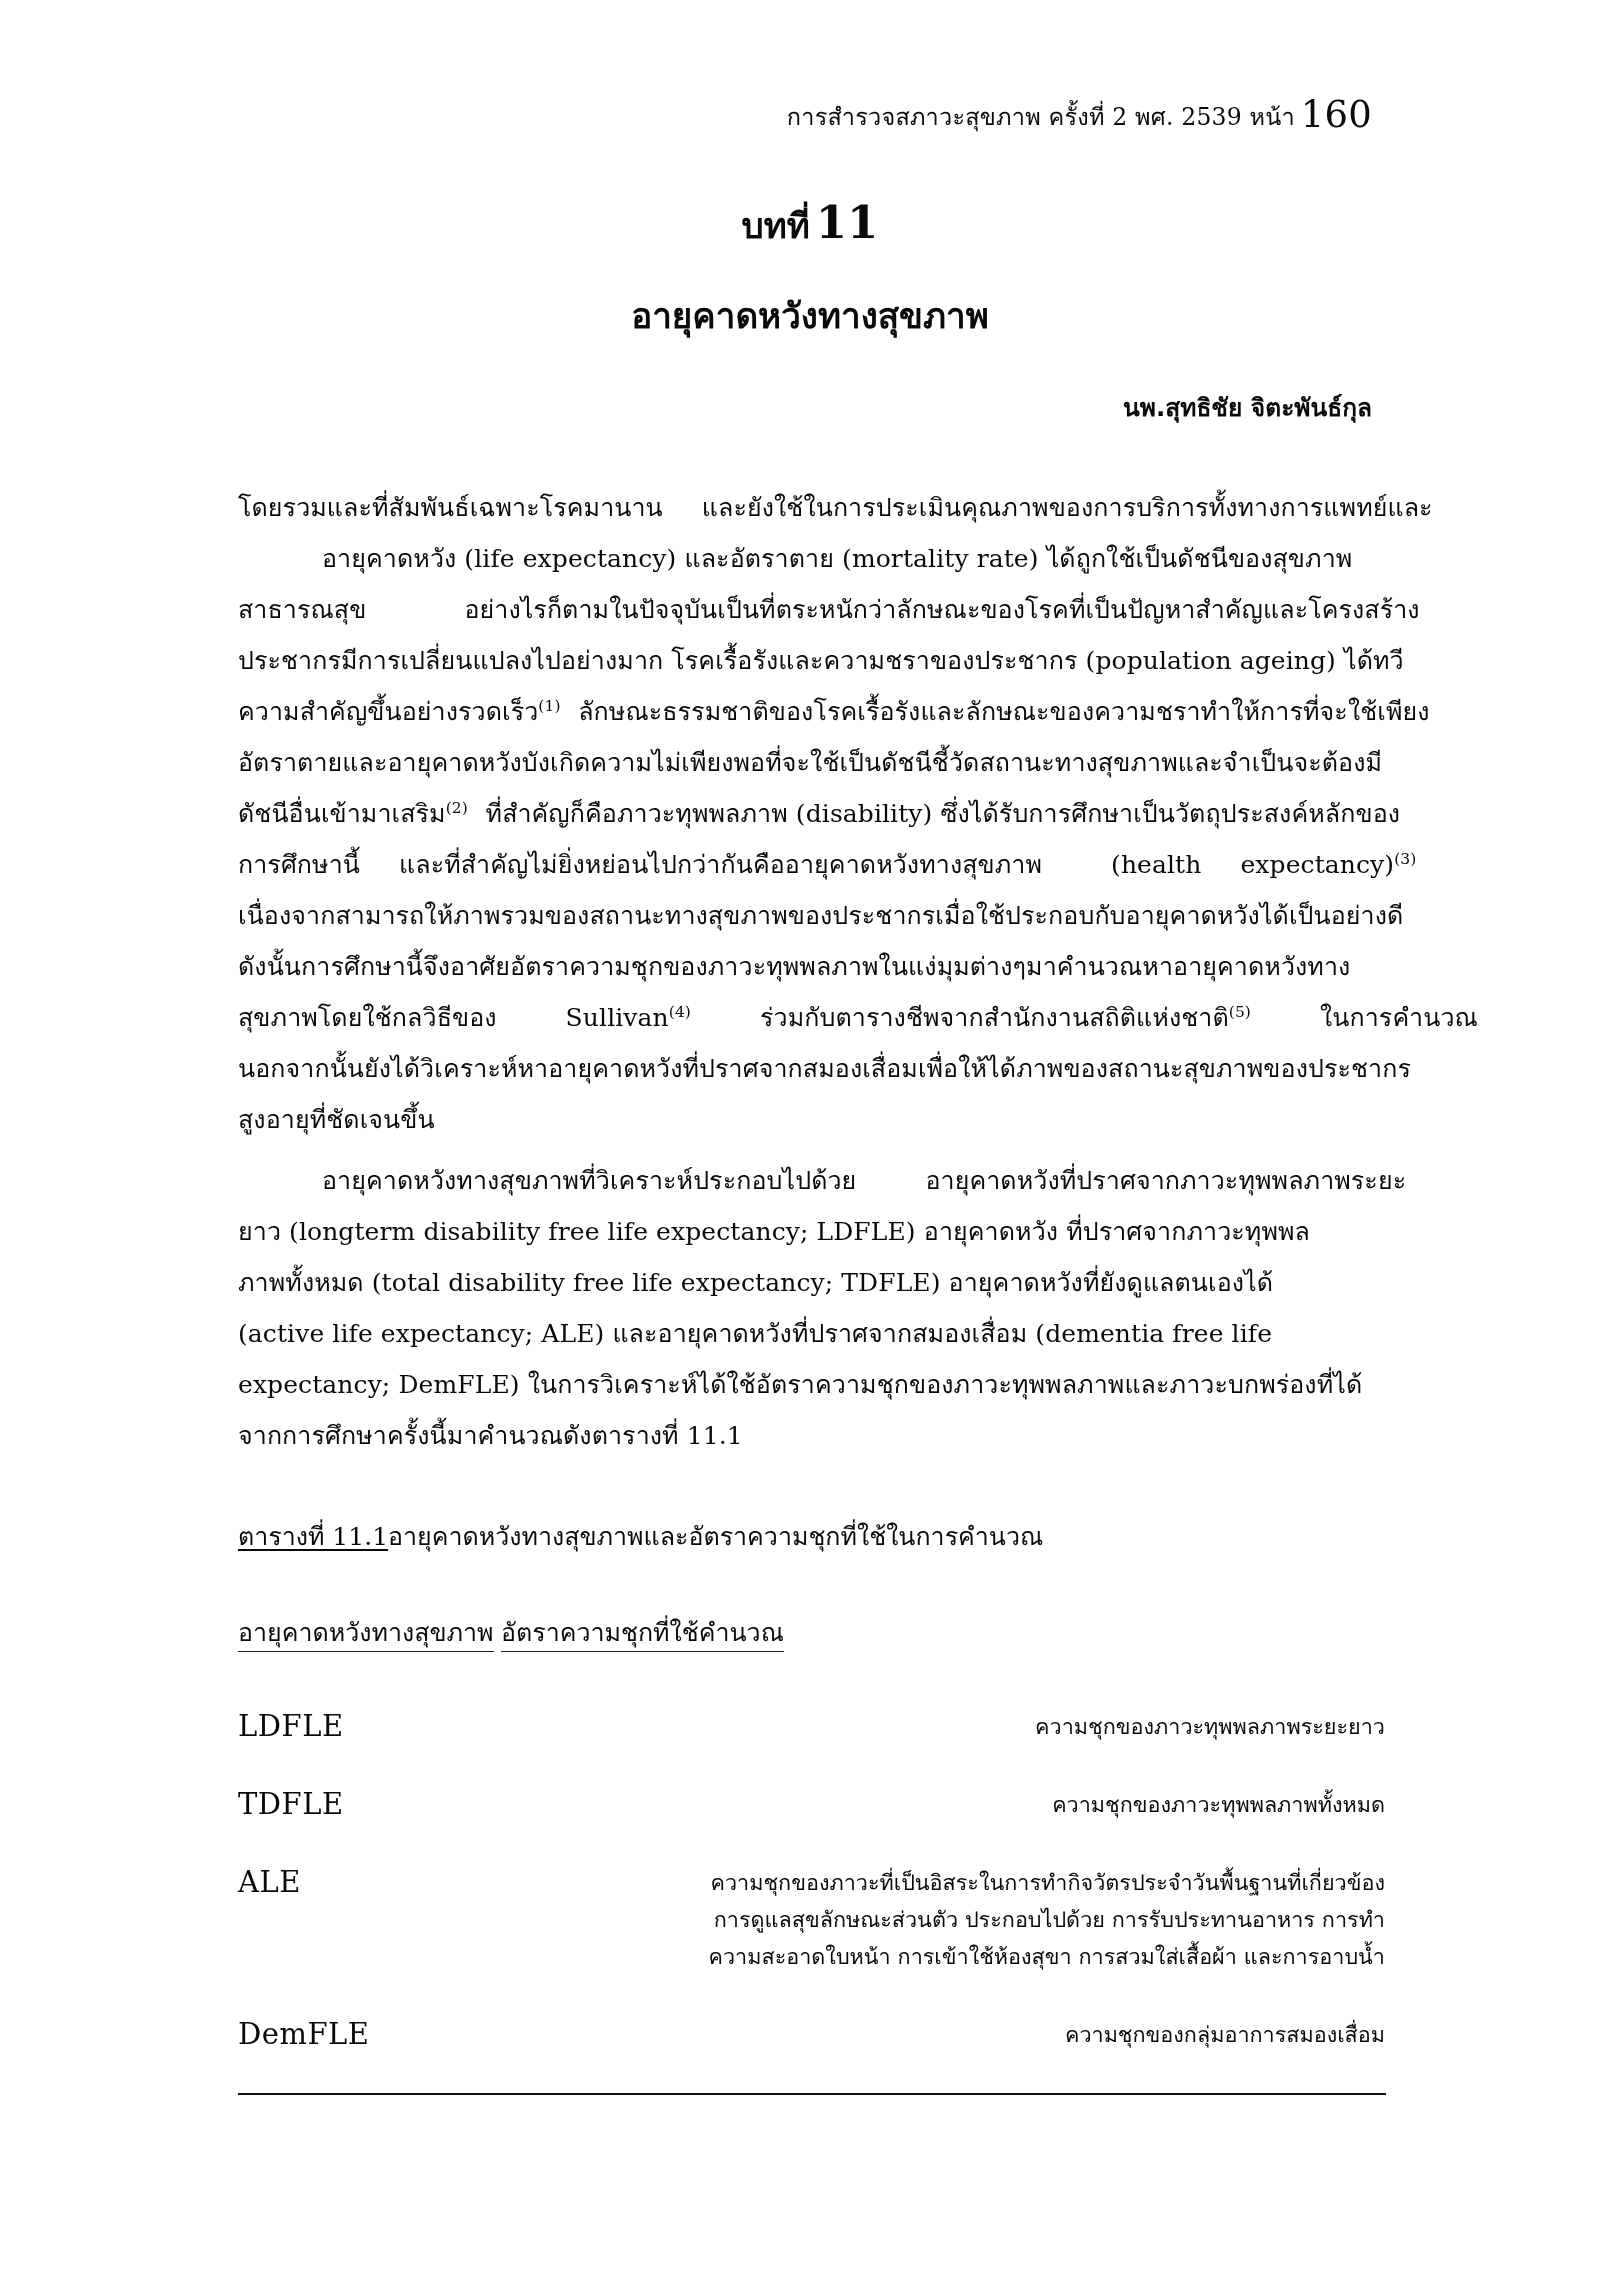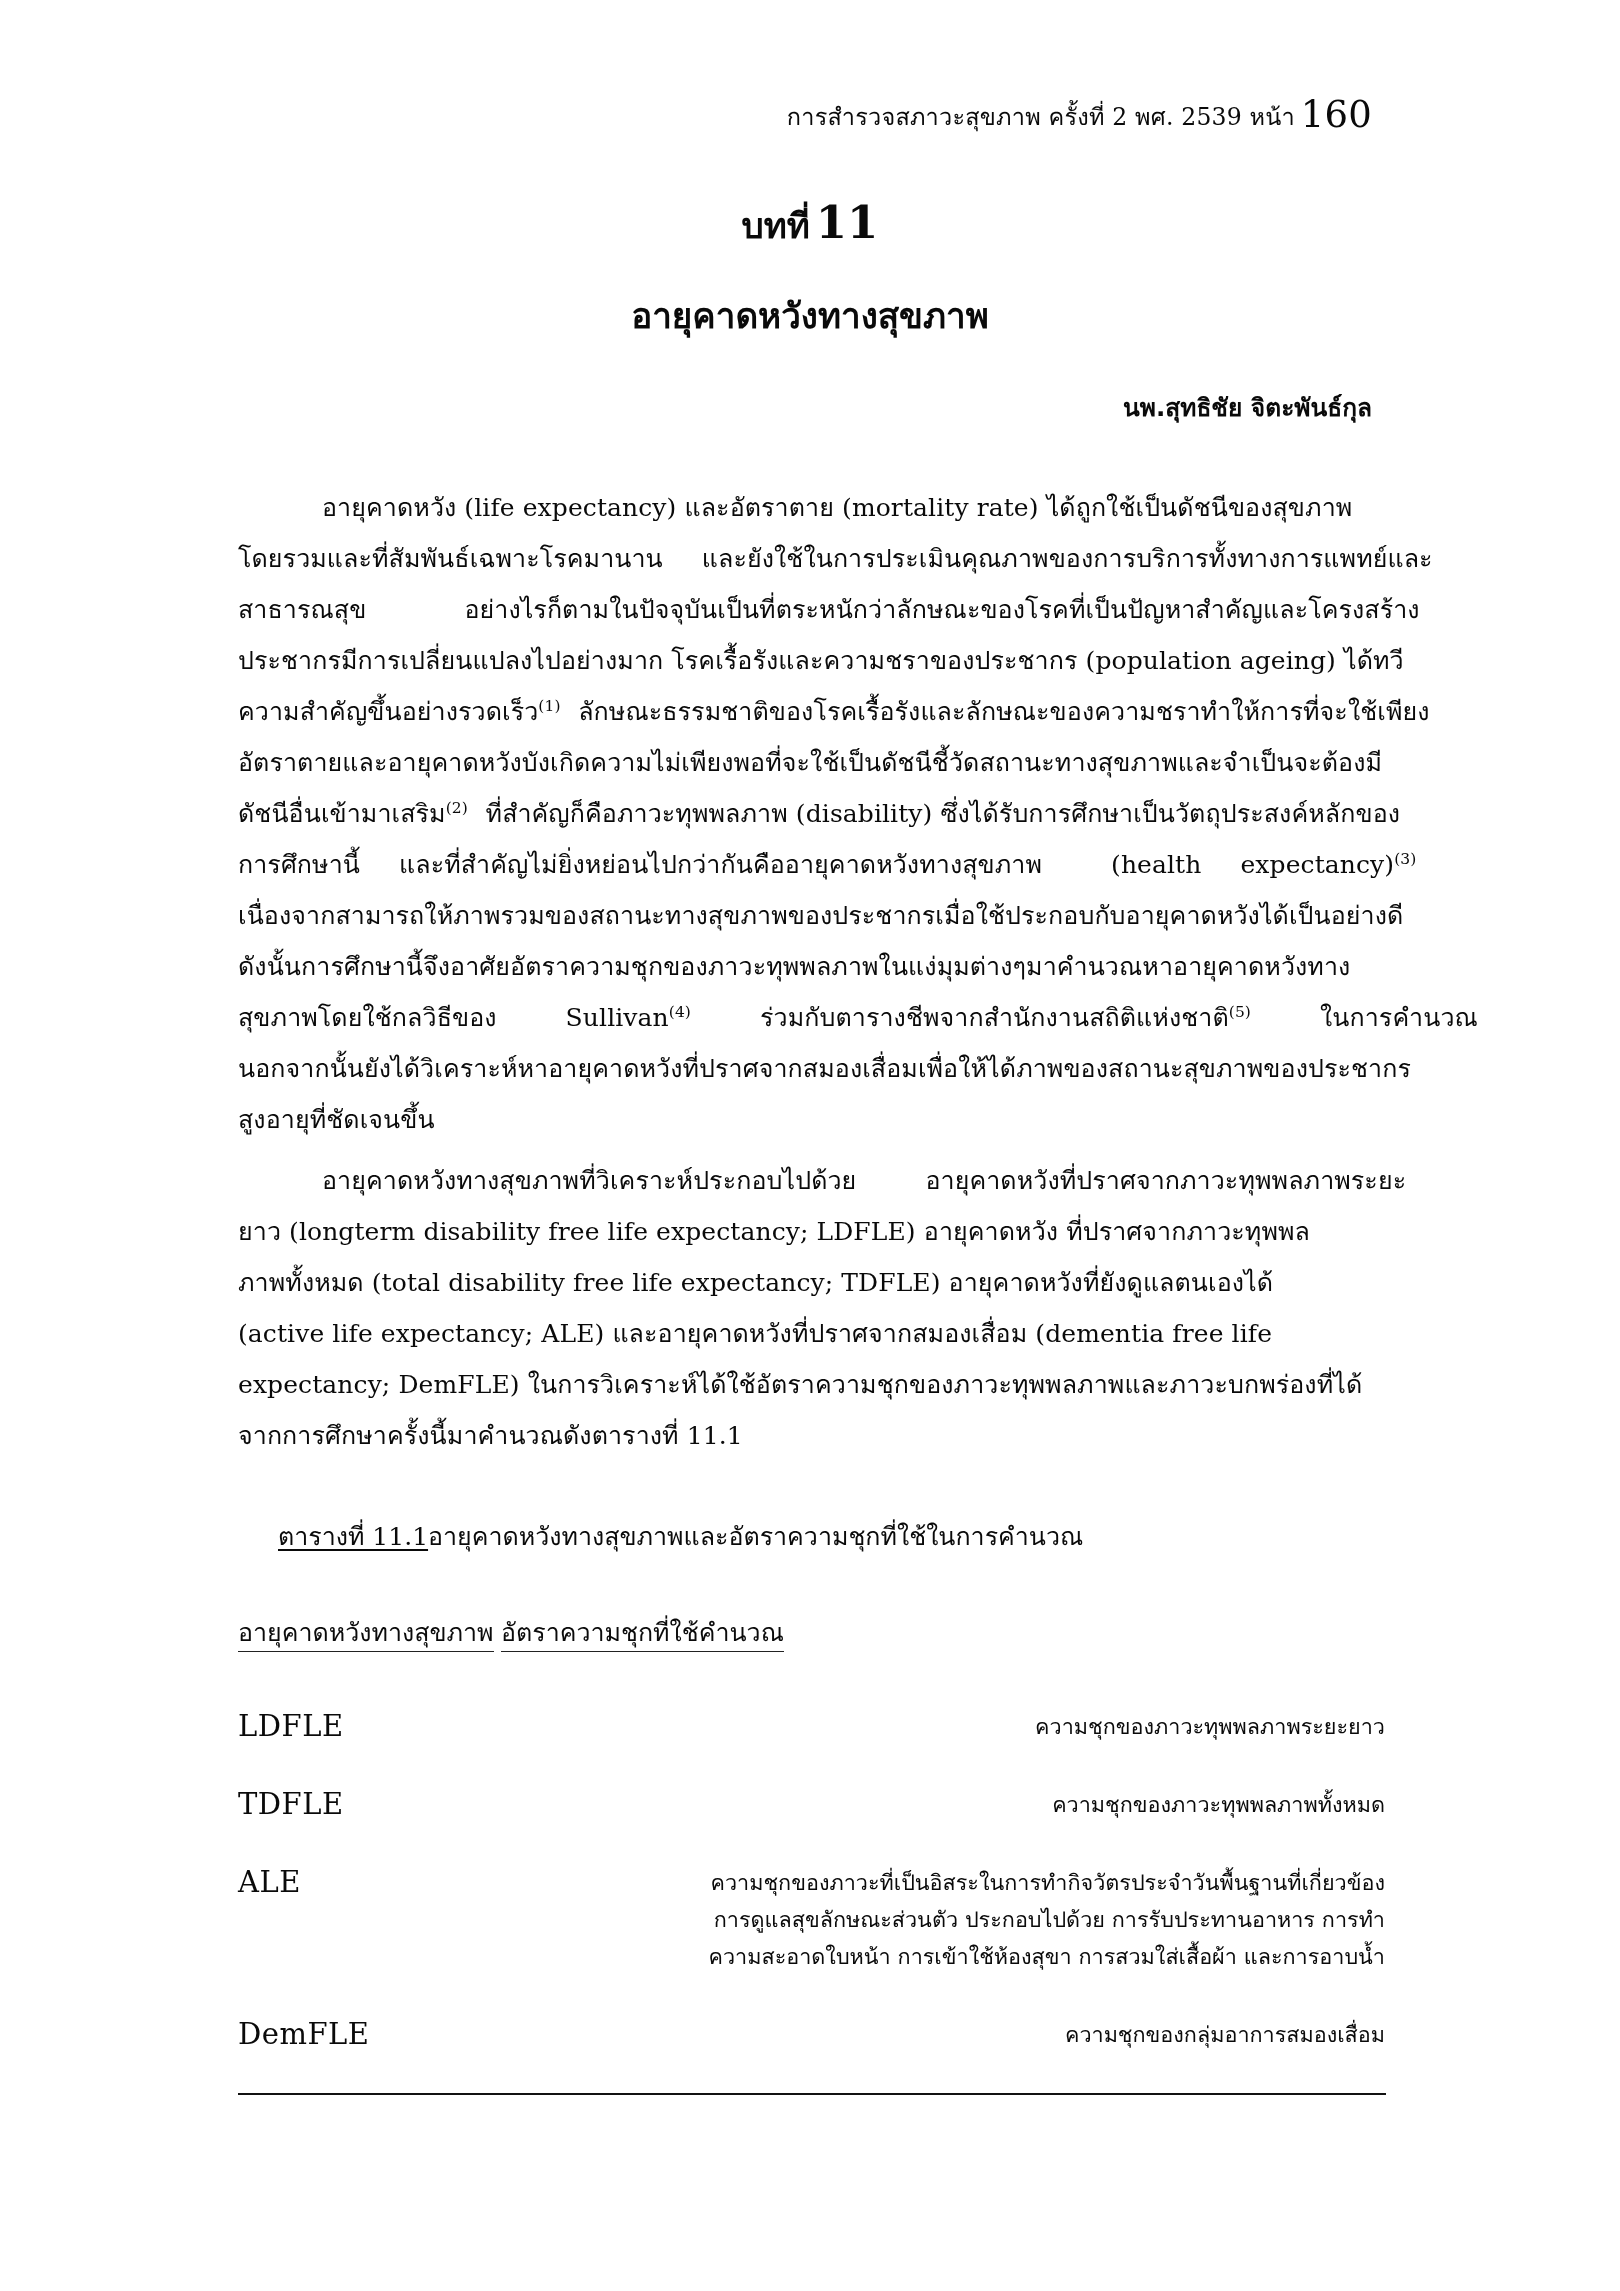--- a/index.html
+++ b/index.html
@@ -113,21 +113,21 @@
 
   
   .table-caption {
     position: absolute;
     left: 238px;
     top: 1522px;
     font-size: 25px;
     line-height: 1.2;
     white-space: nowrap;
   }
-  .table-caption .u { text-decoration: underline; text-underline-offset: 3.9px; margin-left: 40px; }
+  .table-caption .u { text-decoration: underline; text-underline-offset: 3.9px; }
 
   
   .data-table {
     position: absolute;
     left: 238px;
     top: 1617px;
     width: 1147px;
   }
   .tbl-row {
     display: flex;
@@ -178,22 +178,22 @@
     <span>การสำรวจสภาวะสุขภาพ ครั้งที่ 2 พศ. 2539 หน้า</span><span class="page-no">160</span>
   </div>
 
   <div class="chapter-title">
     <span>บทที่</span><span class="num">11</span>
   </div>
   <div class="chapter-subtitle">อายุคาดหวังทางสุขภาพ</div>
   <div class="author">นพ.สุทธิชัย จิตะพันธ์กุล</div>
 
   <div class="body-block">
+    <div class="para-line"><span>โดยรวมและที่สัมพันธ์เฉพาะโรคมานาน</span><span class="gap-m"></span><span>และยังใช้ในการประเมินคุณภาพของการบริการทั้งทางการแพทย์และ</span></div>
     <div class="para-line"><span class="indent"></span><span>อายุคาดหวัง (life expectancy) และอัตราตาย (mortality rate) ได้ถูกใช้เป็นดัชนีของสุขภาพ</span></div>
-    <div class="para-line"><span>โดยรวมและที่สัมพันธ์เฉพาะโรคมานาน</span><span class="gap-m"></span><span>และยังใช้ในการประเมินคุณภาพของการบริการทั้งทางการแพทย์และ</span></div>
     <div class="para-line"><span>สาธารณสุข</span><span class="gap-xl"></span><span>อย่างไรก็ตามในปัจจุบันเป็นที่ตระหนักว่าลักษณะของโรคที่เป็นปัญหาสำคัญและโครงสร้าง</span></div>
     <div class="para-line"><span>ประชากรมีการเปลี่ยนแปลงไปอย่างมาก โรคเรื้อรังและความชราของประชากร (population ageing) ได้ทวี</span></div>
     <div class="para-line"><span>ความสำคัญขึ้นอย่างรวดเร็ว</span><sup>(1)</sup><span class="gap-s"></span><span>ลักษณะธรรมชาติของโรคเรื้อรังและลักษณะของความชราทำให้การที่จะใช้เพียง</span></div>
     <div class="para-line"><span>อัตราตายและอายุคาดหวังบังเกิดความไม่เพียงพอที่จะใช้เป็นดัชนีชี้วัดสถานะทางสุขภาพและจำเป็นจะต้องมี</span></div>
     <div class="para-line"><span>ดัชนีอื่นเข้ามาเสริม</span><sup>(2)</sup><span class="gap-s"></span><span>ที่สำคัญก็คือภาวะทุพพลภาพ (disability) ซึ่งได้รับการศึกษาเป็นวัตถุประสงค์หลักของ</span></div>
     <div class="para-line"><span>การศึกษานี้</span><span class="gap-m"></span><span>และที่สำคัญไม่ยิ่งหย่อนไปกว่ากันคืออายุคาดหวังทางสุขภาพ</span><span class="gap-l"></span><span>(health</span><span class="gap-m"></span><span>expectancy)</span><sup>(3)</sup></div>
     <div class="para-line"><span>เนื่องจากสามารถให้ภาพรวมของสถานะทางสุขภาพของประชากรเมื่อใช้ประกอบกับอายุคาดหวังได้เป็นอย่างดี</span></div>
     <div class="para-line"><span>ดังนั้นการศึกษานี้จึงอาศัยอัตราความชุกของภาวะทุพพลภาพในแง่มุมต่างๆมาคำนวณหาอายุคาดหวังทาง</span></div>
     <div class="para-line"><span>สุขภาพโดยใช้กลวิธีของ</span><span class="gap-l"></span><span>Sullivan</span><sup>(4)</sup><span class="gap-l"></span><span>ร่วมกับตารางชีพจากสำนักงานสถิติแห่งชาติ</span><sup>(5)</sup><span class="gap-l"></span><span>ในการคำนวณ</span></div>
     <div class="para-line"><span>นอกจากนั้นยังได้วิเคราะห์หาอายุคาดหวังที่ปราศจากสมองเสื่อมเพื่อให้ได้ภาพของสถานะสุขภาพของประชากร</span></div>

